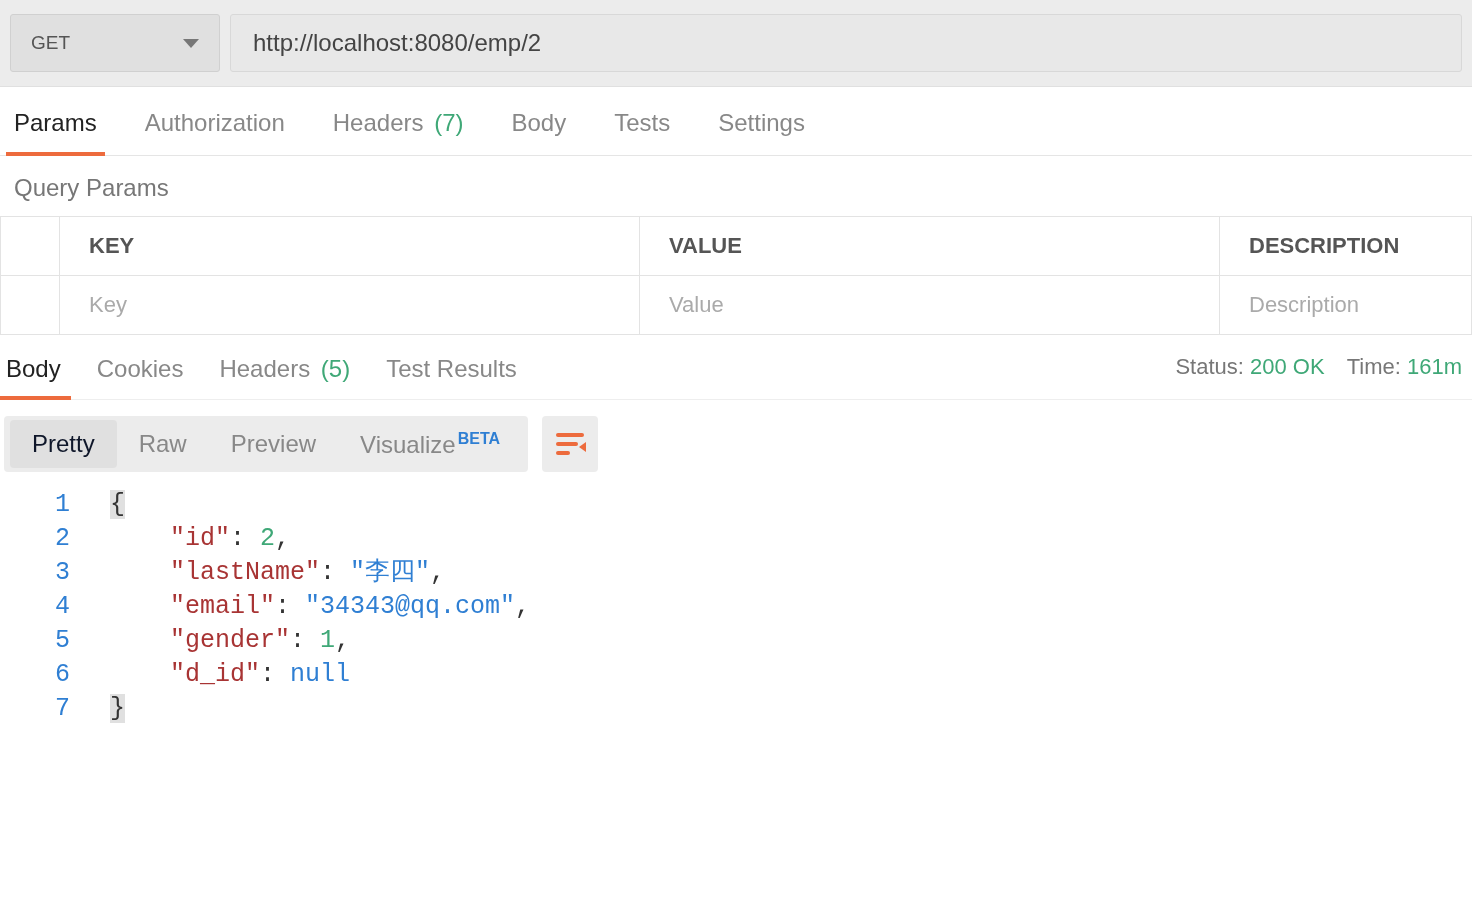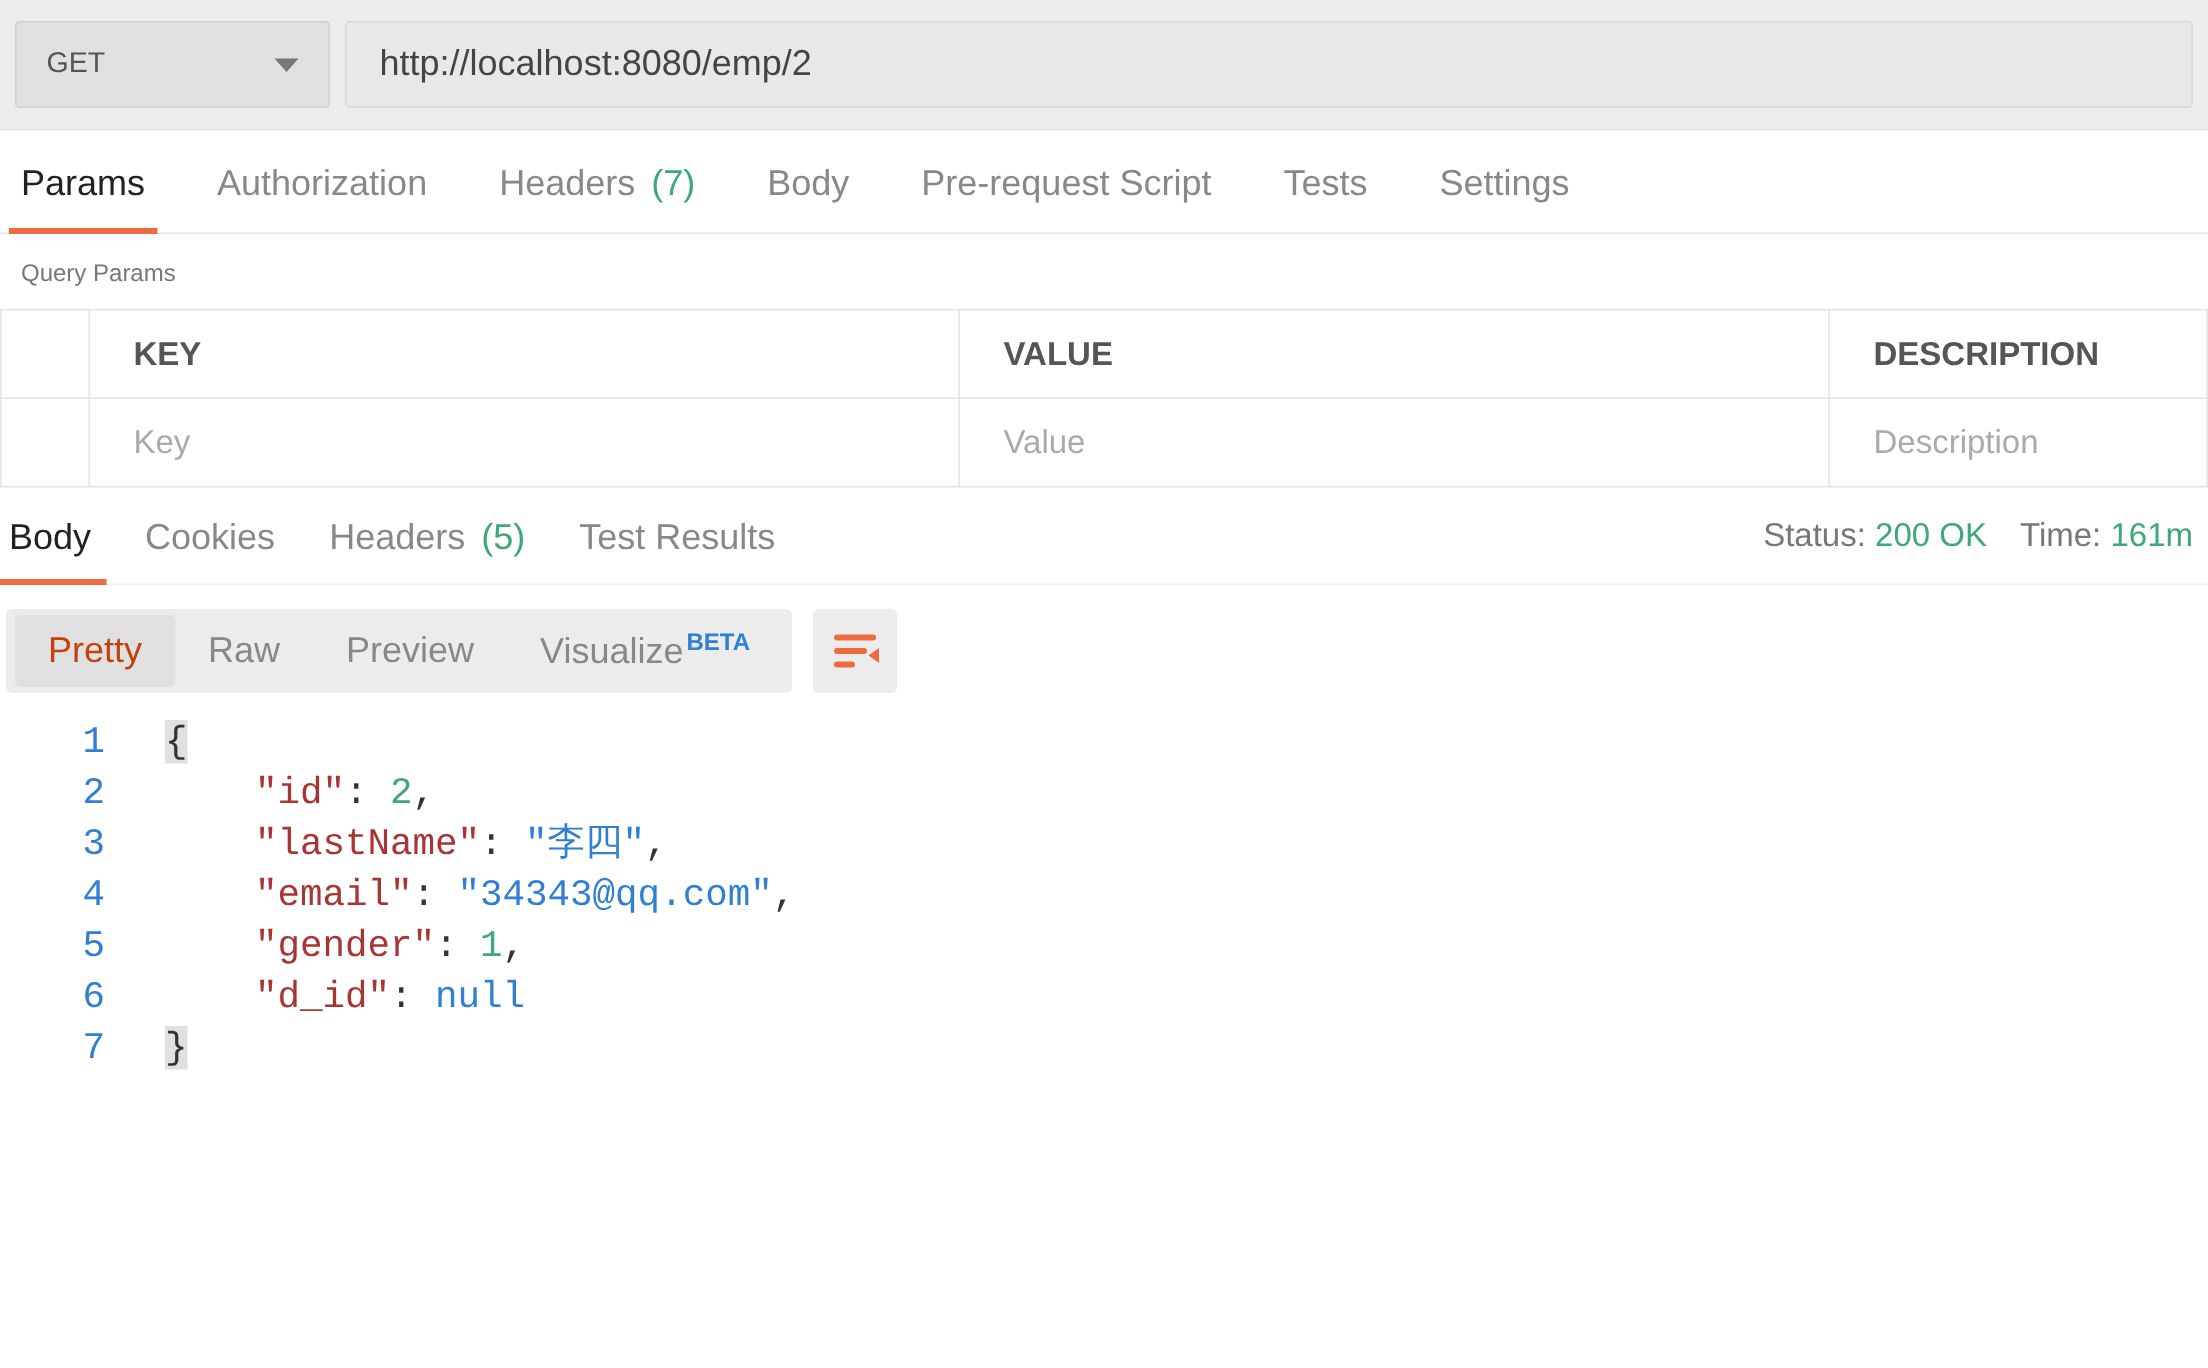--- a/index.html
+++ b/index.html
@@ -72,21 +72,21 @@
   position: absolute;
   left: -8px; right: -8px; bottom: -1px;
   height: 4px;
   background: #ed6b3d;
 }
 .req-tab .count {
   color: #3fa877;
   margin-left: 4px;
 }
 .section-title {
-  font-size: 16px;
+  font-size: 24px;
   color: #777;
   padding: 18px 14px 14px 14px;
 }
 .params-table {
   width: 100%;
   border-collapse: collapse;
 }
 .params-table th, .params-table td {
   border: 1px solid #e3e3e3;
   padding: 16px 29px;
@@ -170,21 +170,21 @@
 }
 .view-tab {
   font-size: 24px;
   color: #888;
   padding: 10px 22px;
   border-radius: 4px;
   cursor: pointer;
 }
 .view-tab.active {
   background: #e0e0e0;
-  color: #c2410c;
+  color: #0f172a;
 }
 .beta {
   color: #2f7fd3;
   font-size: 16px;
   vertical-align: super;
   margin-left: 2px;
   font-weight: 600;
 }
 .format-select {
   background: #ececec;
@@ -277,21 +277,20 @@
 </div>
 
 <div class="request-tabs">
   <div class="req-tab active"><span>Params</span></div>
   <div class="req-tab"><span>Authorization</span></div>
   <div class="req-tab">
     <span>Headers</span>
     <span class="count">(7)</span>
   </div>
   <div class="req-tab"><span>Body</span></div>
-  <div class="req-tab"><span>Pre-request Script</span></div>
   <div class="req-tab"><span>Tests</span></div>
   <div class="req-tab"><span>Settings</span></div>
 </div>
 
 <div class="section-title">Query Params</div>
 
 <table class="params-table">
   <thead>
     <tr>
       <th class="col-chk"></th>

